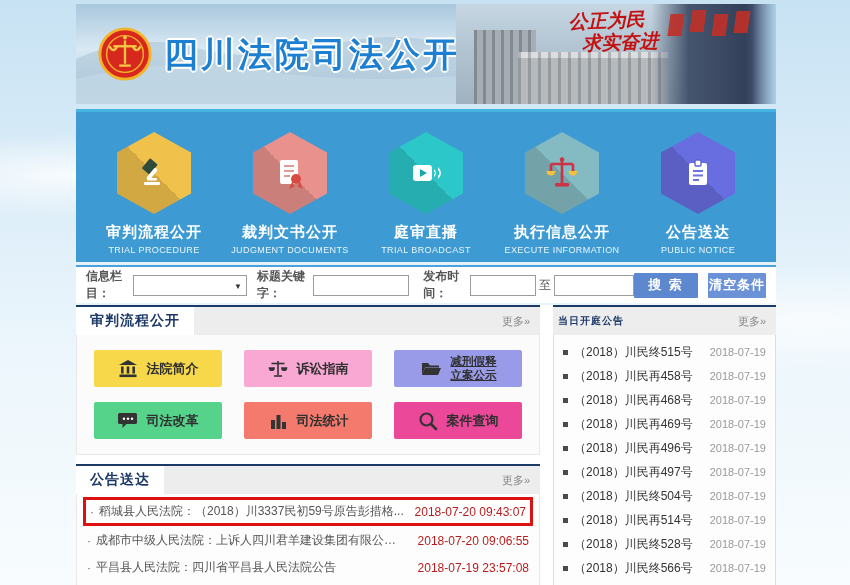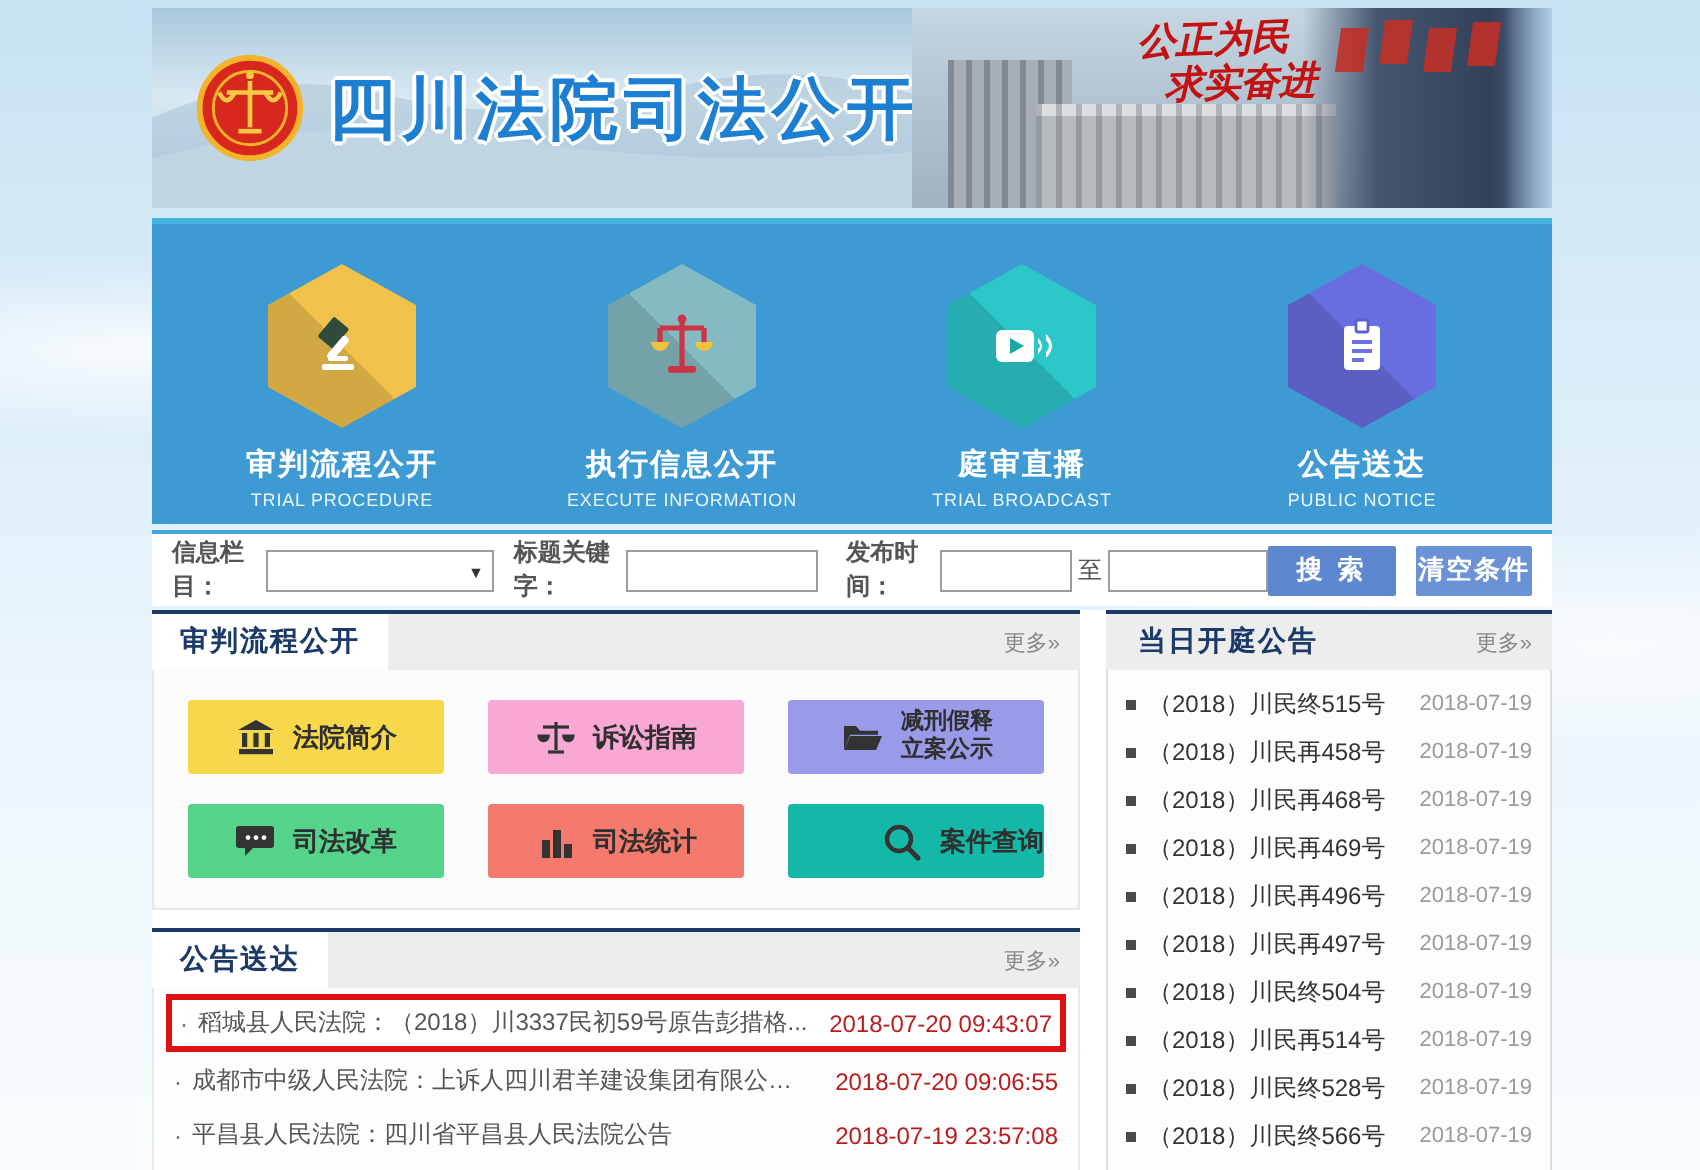--- a/index.html
+++ b/index.html
@@ -80,33 +80,33 @@
     border-top:2px solid #1c3a68; }
   .tab { background:#fff; padding:0 14px; display:flex; align-items:center;
     color:#1c3a68; font-size:14px; font-weight:bold; letter-spacing:1px; }
   .more-link { margin-left:auto; align-self:center; padding-right:10px; color:#888; font-size:11px; cursor:pointer; }
 
   .trial-body { border:1px solid #e8e8e8; border-top:none; background:#fbfbfb;
     padding:15px 17px; display:grid; grid-template-columns:repeat(3,1fr); gap:15px 22px; }
   .fn-btn { height:37px; border:none; border-radius:2px; display:flex; align-items:center;
     justify-content:center; gap:9px; font-size:13px; font-weight:bold; color:#2f2f2f; cursor:pointer;
     font-family:inherit; }
-  .fn-label2 { text-align:right; font-size:11.5px; line-height:1.2; }
+  .fn-label2 { text-align:right; font-size:11.5px; line-height:1.2;text-decoration:underline; }
 
   .notice-panel { margin-top:9px; }
   .notice-body { border:1px solid #e8e8e8; border-top:none; background:#fdfdfd; padding:2px 6px; }
   .n-row { height:27px; display:flex; align-items:center; font-size:12px; color:#555; padding:0 4px; cursor:pointer; }
   .n-row.hl { border-style:solid; border-width:3px; background:#fff; height:29px; margin:1px 0; }
   .bullet-dot { margin-right:5px; color:#666; }
   .n-text { flex:1; white-space:nowrap; overflow:hidden; text-overflow:ellipsis; }
   .n-date { margin-left:10px; color:#b91c1c; }
 
   .court-panel .panel-head { background:#ededed; }
-  .court-title { padding-left:16px; display:flex; align-items:center; color:#1c3a68;
-    font-size:14px; font-weight:bold; letter-spacing:1px; }
+  .court-title { padding-left:5px; display:flex; align-items:center; color:#1c3a68;
+    font-size:10px; font-weight:bold; letter-spacing:1px; }
   .court-body { border:1px solid #ddd; border-top:none; background:#fdfdfd; padding:5px 9px 8px; }
   .c-row { height:24px; display:flex; align-items:center; font-size:12px; cursor:pointer; }
   .bullet-sq { width:5px; height:5px; background:#4a4a4a; margin-right:6px; flex:none; }
   .c-text { color:#333; white-space:nowrap; }
   .c-date { margin-left:auto; color:#9a9a9a; font-size:11px; }
 </style>
 </head>
 <body>
 
 <div class="page">
@@ -156,53 +156,70 @@
           <rect x="9" y="5" width="10" height="13" rx="1" transform="rotate(40 14 11)" fill="#2e4b3c"></rect>
           <rect x="14" y="12" width="4" height="14" rx="1.5" transform="rotate(40 16 19)" fill="#ffffff"></rect>
           <rect x="8" y="27" width="16" height="3" rx="1" fill="#ffffff"></rect>
           <rect x="11" y="23" width="10" height="2.5" rx="1" fill="#ffffff"></rect>
         </svg>
       </div>
       <div class="tile-cn">审判流程公开</div>
       <div class="tile-en">TRIAL PROCEDURE</div>
     </div>
 
+    <div class="tile">
+      <div class="hex" style="background-color: rgb(233, 146, 141);">
+        <div class="hex-shade"></div>
+        <svg class="tile-icon" width="36" height="36" viewBox="0 0 36 36">
+          <rect x="8" y="5" width="18" height="24" rx="2" fill="#ffffff"></rect>
+          <g stroke="#e09a95" stroke-width="2.2">
+            <line x1="12" y1="11" x2="22" y2="11"></line>
+            <line x1="12" y1="16" x2="22" y2="16"></line>
+            <line x1="12" y1="21" x2="18" y2="21"></line>
+          </g>
+          <circle cx="24" cy="24" r="5" fill="#d84b42"></circle>
+          <path d="M21,27 l-2,5 l3-1.5 M27,27 l2,5 l-3-1.5" stroke="#d84b42" stroke-width="2" fill="none"></path>
+        </svg>
+      </div>
+      <div class="tile-cn">裁判文书公开</div>
+      <div class="tile-en">JUDGMENT DOCUMENTS</div>
+    </div>
+
+    <div class="tile">
+      <div class="hex" style="background-color: rgb(43, 199, 201);">
+        <div class="hex-shade"></div>
+        <svg class="tile-icon" width="38" height="38" viewBox="0 0 38 38">
+          <rect x="6" y="11" width="19" height="16" rx="3" fill="#ffffff"></rect>
+          <path d="M13,15 l7,4 l-7,4 Z" fill="#17a8aa"></path>
+          <path d="M27,15 q4,4 0,8 l0,-2.5 q2,-1.5 0,-3 Z" fill="#ffffff"></path>
+          <path d="M31,13 q6,6 0,12 l0,-3 q3,-3 0,-6 Z" fill="#ffffff"></path>
+        </svg>
+      </div>
+      <div class="tile-cn">庭审直播</div>
+      <div class="tile-en">TRIAL BROADCAST</div>
+    </div>
 
     <div class="tile">
       <div class="hex" style="background-color: rgb(132, 186, 194);">
         <div class="hex-shade"></div>
         <svg class="tile-icon" width="38" height="38" viewBox="0 0 38 38">
           <g stroke="#cc3344" stroke-width="2.6" fill="none">
             <line x1="19" y1="6" x2="19" y2="29"></line>
             <line x1="8" y1="10" x2="30" y2="10"></line>
             <line x1="8" y1="10" x2="8" y2="17"></line>
             <line x1="30" y1="10" x2="30" y2="17"></line>
           </g>
           <path d="M3.5,17 h9 a4.5,4.5 0 0 1 -9 0 Z" fill="#f2c23e"></path>
           <path d="M25.5,17 h9 a4.5,4.5 0 0 1 -9 0 Z" fill="#f2c23e"></path>
           <rect x="12" y="29" width="14" height="3.4" rx="1.2" fill="#cc3344"></rect>
           <circle cx="19" cy="5.4" r="2.2" fill="#cc3344"></circle>
         </svg>
       </div>
       <div class="tile-cn">执行信息公开</div>
       <div class="tile-en">EXECUTE INFORMATION</div>
-    </div>
-
-    <div class="tile">
-      <div class="hex" style="background-color: rgb(43, 199, 201);">
-        <div class="hex-shade"></div>
-        <svg class="tile-icon" width="38" height="38" viewBox="0 0 38 38">
-          <rect x="6" y="11" width="19" height="16" rx="3" fill="#ffffff"></rect>
-          <path d="M13,15 l7,4 l-7,4 Z" fill="#17a8aa"></path>
-          <path d="M27,15 q4,4 0,8 l0,-2.5 q2,-1.5 0,-3 Z" fill="#ffffff"></path>
-          <path d="M31,13 q6,6 0,12 l0,-3 q3,-3 0,-6 Z" fill="#ffffff"></path>
-        </svg>
-      </div>
-      <div class="tile-cn">庭审直播</div>
-      <div class="tile-en">TRIAL BROADCAST</div>
     </div>
 
     <div class="tile">
       <div class="hex" style="background-color: rgb(104, 109, 224);">
         <div class="hex-shade"></div>
         <svg class="tile-icon" width="36" height="36" viewBox="0 0 36 36">
           <rect x="9" y="8" width="18" height="22" rx="2" fill="#ffffff"></rect>
           <rect x="15" y="5" width="6" height="6" rx="1" fill="#ffffff" stroke="#5d62cf" stroke-width="1.4"></rect>
           <g stroke="#6d72e2" stroke-width="2">
             <line x1="13" y1="16" x2="23" y2="16"></line>
@@ -288,21 +305,21 @@
             <span>司法改革</span>
           </button>
           <button class="fn-btn" style="background-color: rgb(244, 122, 109);">
             <svg width="20" height="20" viewBox="0 0 20 20">
               <rect x="3" y="9" width="4" height="9" fill="#333"></rect>
               <rect x="8.5" y="4" width="4" height="14" fill="#333"></rect>
               <rect x="14" y="11" width="4" height="7" fill="#333"></rect>
             </svg>
             <span>司法统计</span>
           </button>
-          <button class="fn-btn" style="background-color: #14b8a6; justify-content: flex-end;">
+          <button class="fn-btn" style="background-color: #ec4899;">
             <svg width="20" height="20" viewBox="0 0 20 20">
               <circle cx="8.5" cy="8.5" r="6" fill="none" stroke="#333" stroke-width="2.2"></circle>
               <line x1="13" y1="13" x2="18" y2="18" stroke="#333" stroke-width="2.6" stroke-linecap="round"></line>
             </svg>
             <span>案件查询</span>
           </button>
         </div>
       </div>
 
       <div class="notice-panel">

